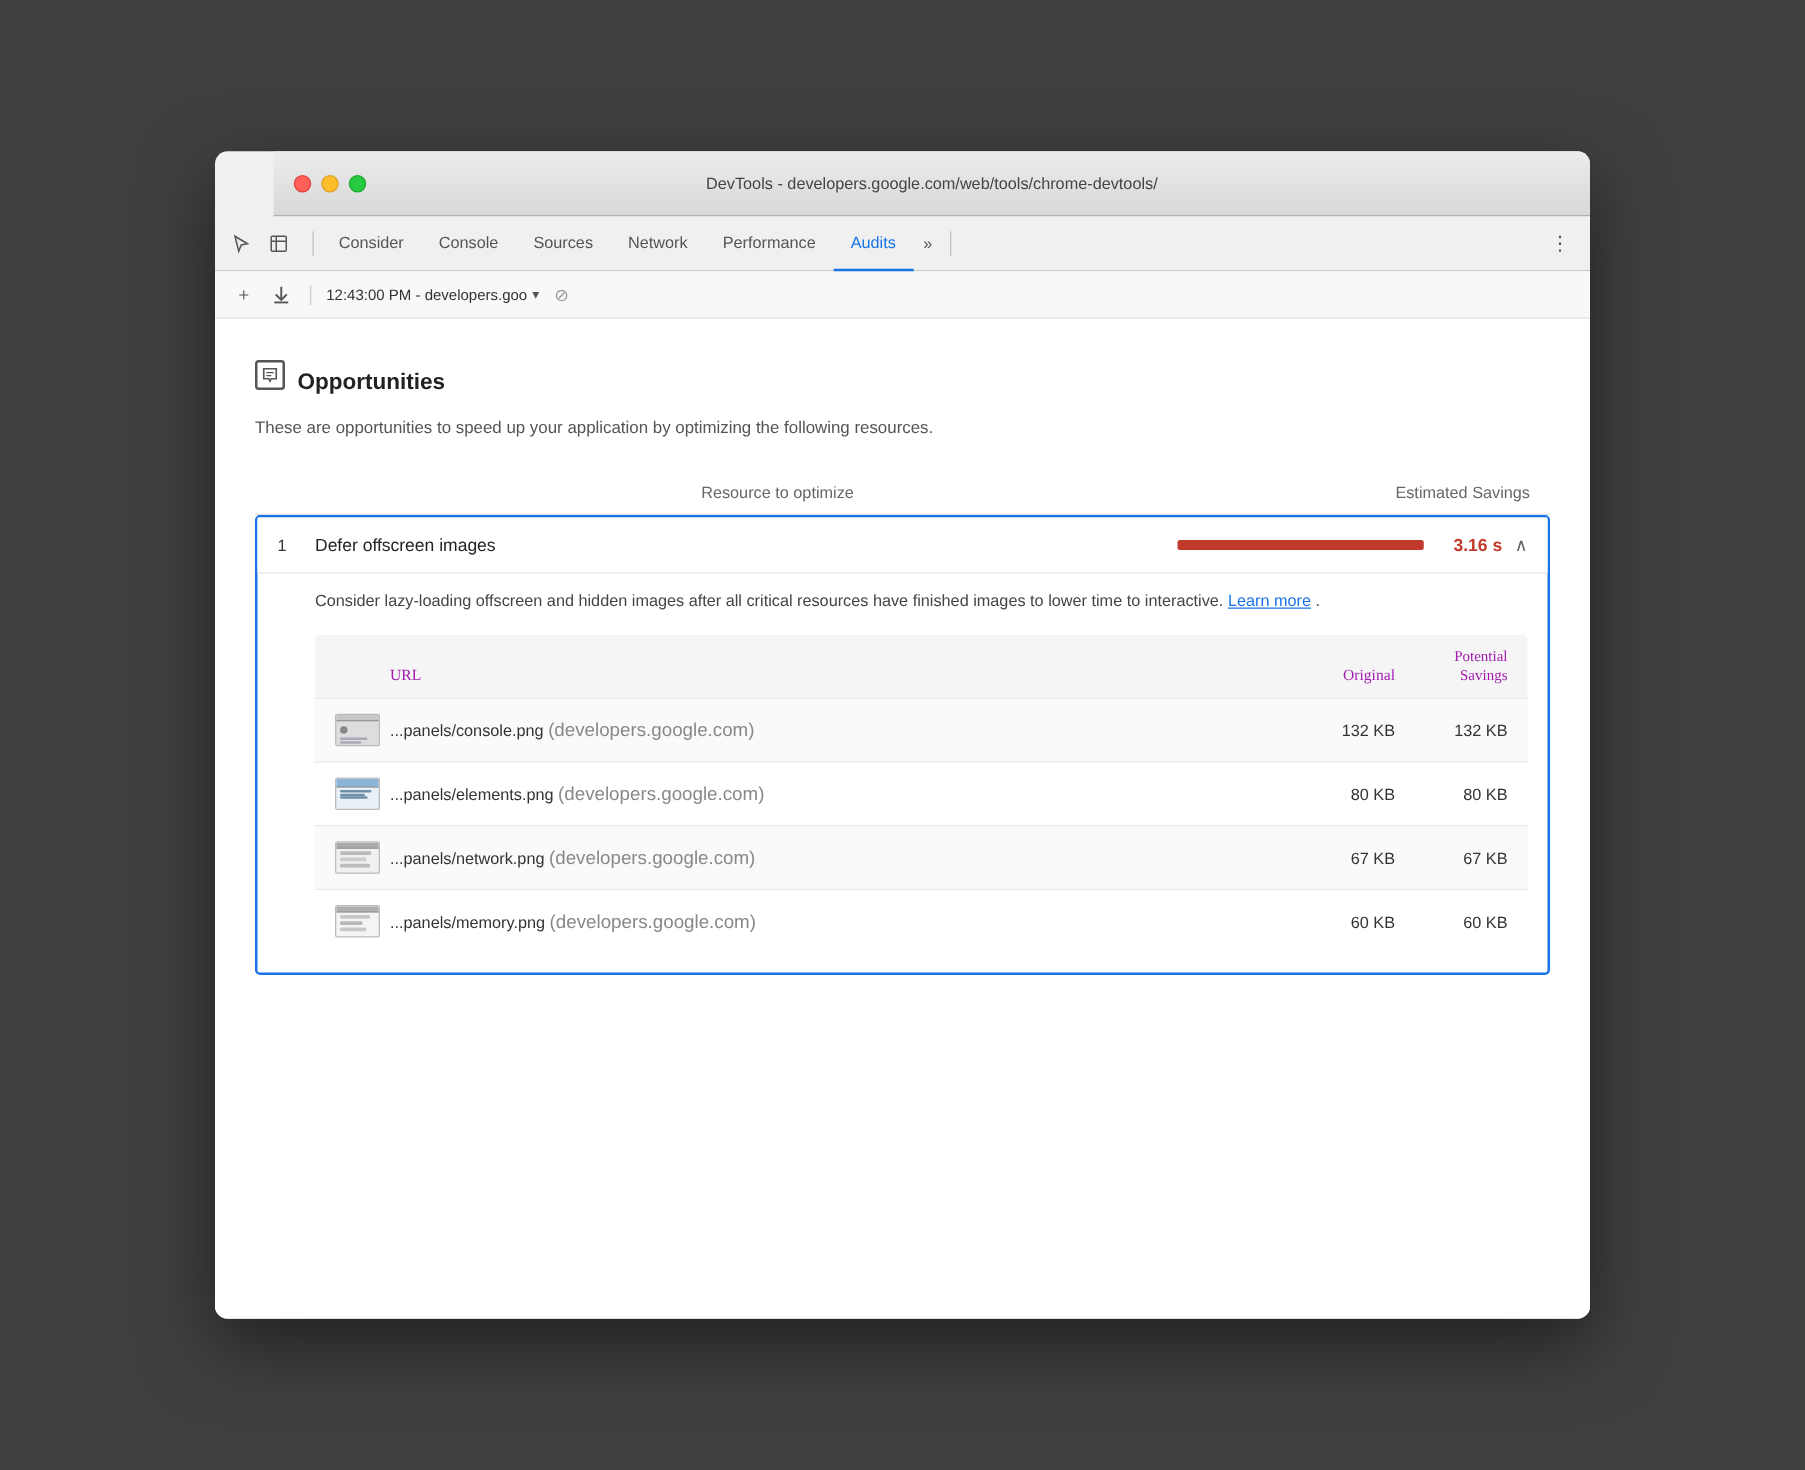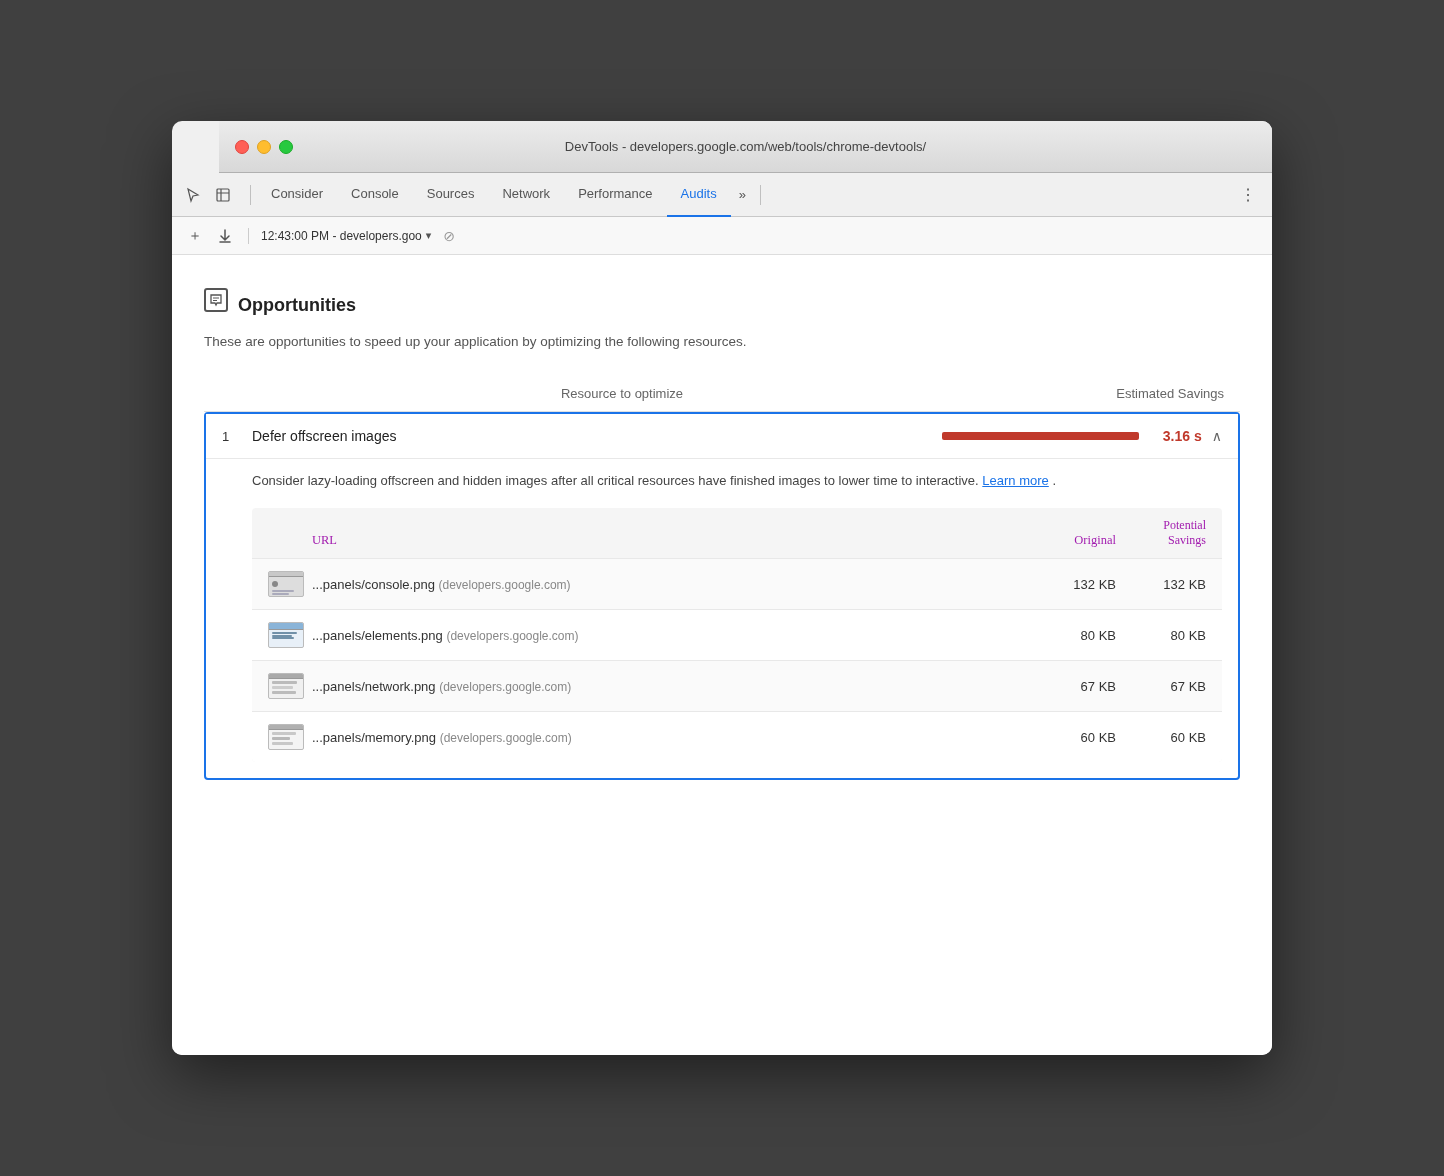--- a/index.html
+++ b/index.html
@@ -299,21 +299,21 @@
       background: #b0b8c8;
       border-bottom: 1px solid #999;
     }
     .res-url {
       flex: 1;
       font-size: 13px;
       color: #333;
     }
     .res-url-domain {
       color: #888;
-      font-size: 12px;
+      font-size: 15px;
     }
     .res-original {
       width: 90px;
       text-align: right;
       font-size: 13px;
       color: #333;
     }
     .res-savings {
       width: 90px;
       text-align: right;

